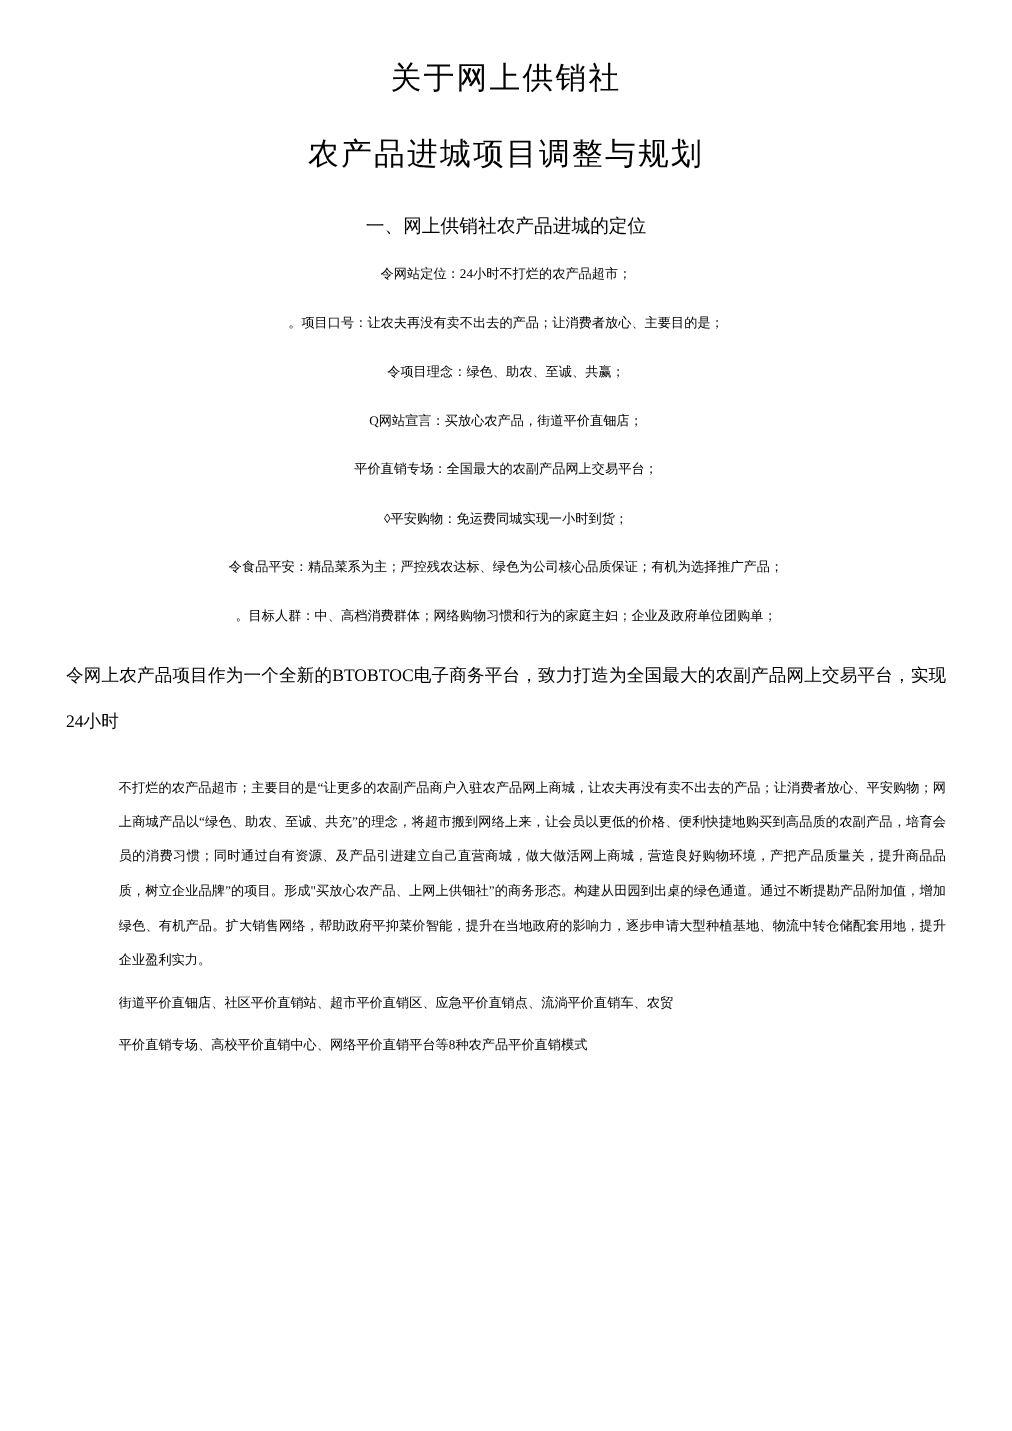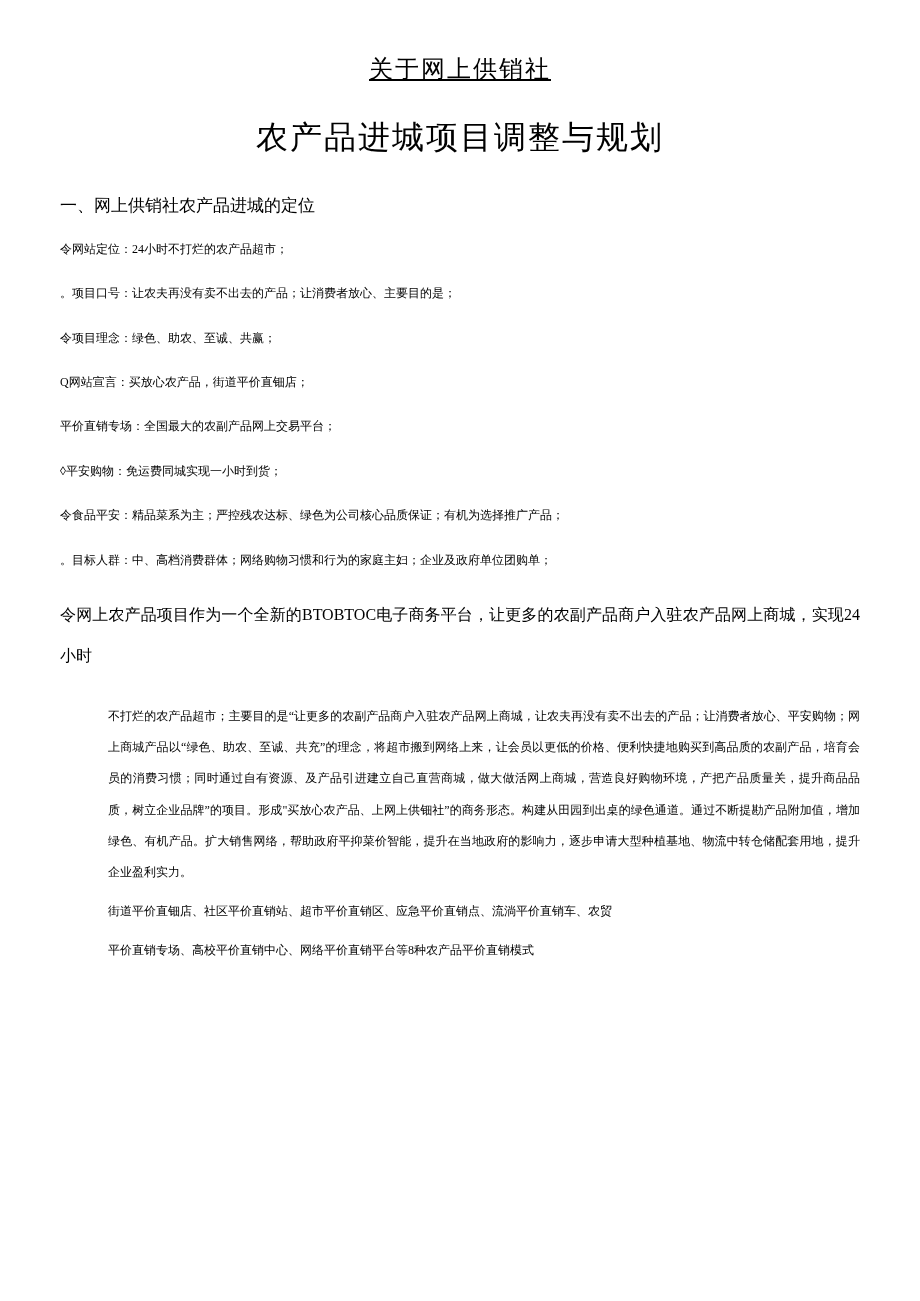--- a/index.html
+++ b/index.html
@@ -1,40 +1,39 @@
 <!DOCTYPE html>
 <html><head>
   <meta charset="utf-8">
   <style>
     * {
       margin: 0;
       padding: 0;
       box-sizing: border-box;
+      text-align: center;
     }
     body {
       background: #ffffff;
       font-family: "SimSun", "宋体", serif;
       width: 920px;
       height: 1301px;
       padding: 50px 60px 40px 60px;
       color: #000000;
       font-size: 16px;
       line-height: 1.6;
     }
     .title1 {
-      text-align: center;
-      font-size: 24px;
+      font-size: 28px;
       font-weight: normal;
       margin-bottom: 24px;
       letter-spacing: 2px;
-      text-decoration: underline;
     }
     .title2 {
       text-align: center;
-      font-size: 32px;
+      font-size: 28px;
       font-weight: normal;
       margin-bottom: 28px;
       letter-spacing: 2px;
     }
     .section-heading {
       font-size: 17px;
       margin-bottom: 20px;
     }
     .bullet-line {
       font-size: 12px;
@@ -65,19 +64,19 @@
 
 <div class="bullet-line">令网站定位：24小时不打烂的农产品超市；</div>
 <div class="bullet-line">。项目口号：让农夫再没有卖不出去的产品；让消费者放心、主要目的是；</div>
 <div class="bullet-line">令项目理念：绿色、助农、至诚、共赢；</div>
 <div class="bullet-line">Q网站宣言：买放心农产品，街道平价直钿店；</div>
 <div class="bullet-line">平价直销专场：全国最大的农副产品网上交易平台；</div>
 <div class="bullet-line">◊平安购物：免运费同城实现一小时到货；</div>
 <div class="bullet-line">令食品平安：精品菜系为主；严控残农达标、绿色为公司核心品质保证；有机为选择推广产品；</div>
 <div class="bullet-line">。目标人群：中、高档消费群体；网络购物习惯和行为的家庭主妇；企业及政府单位团购单；</div>
 
-<div class="paragraph-block">令网上农产品项目作为一个全新的BTOBTOC电子商务平台，让更多的农副产品商户入驻农产品网上商城，实现24小时</div>
+<div class="paragraph-block">令网上农产品项目作为一个全新的BTOBTOC电子商务平台，致力打造为全国最大的农副产品网上交易平台，实现24小时</div>
 
 <div class="para-indent">不打烂的农产品超市；主要目的是“让更多的农副产品商户入驻农产品网上商城，让农夫再没有卖不出去的产品；让消费者放心、平安购物；网上商城产品以“绿色、助农、至诚、共充”的理念，将超市搬到网络上来，让会员以更低的价格、便利快捷地购买到高品质的农副产品，培育会员的消费习惯；同时通过自有资源、及产品引进建立自己直营商城，做大做活网上商城，营造良好购物环境，产把产品质量关，提升商品品质，树立企业品牌”的项目。形成"买放心农产品、上网上供钿社”的商务形态。构建从田园到出桌的绿色通道。通过不断提勘产品附加值，增加绿色、有机产品。扩大销售网络，帮助政府平抑菜价智能，提升在当地政府的影响力，逐步申请大型种植基地、物流中转仓储配套用地，提升企业盈利实力。</div>
 
 <div class="para-indent">街道平价直钿店、社区平价直销站、超市平价直销区、应急平价直销点、流淌平价直销车、农贸</div>
 
 <div class="para-indent">平价直销专场、高校平价直销中心、网络平价直销平台等8种农产品平价直销模式</div>
 
 </body></html>

